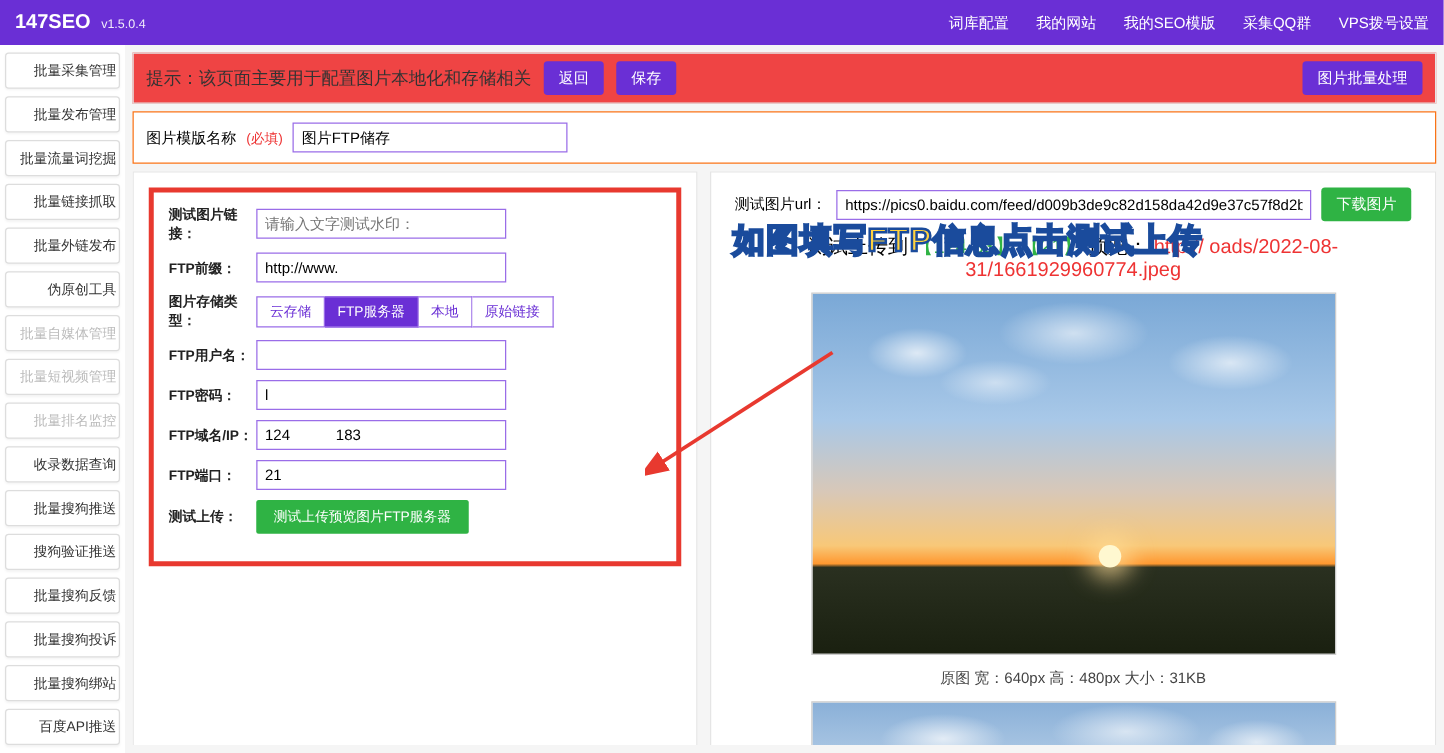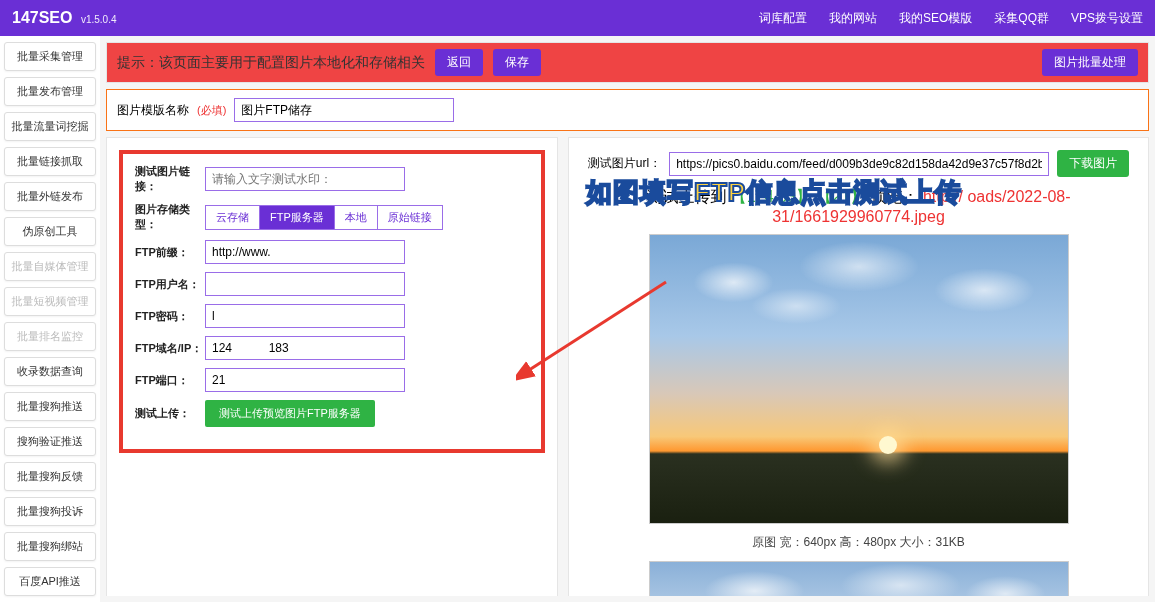--- a/index.html
+++ b/index.html
@@ -4,21 +4,21 @@
 <style>
 * { box-sizing: border-box; margin: 0; padding: 0; }
 body { font-family: "Microsoft YaHei", Arial, sans-serif; font-size: 12px; background: #f5f5f5; width: 1155px; height: 602px; overflow: hidden; position: relative; }
 .topbar { background: #6a2fd5; color: #fff; height: 36px; display: flex; align-items: center; padding: 0 12px; justify-content: space-between; }
 .brand { font-size: 16px; font-weight: bold; }
 .brand small { font-size: 10px; font-weight: normal; margin-left: 4px; opacity: 0.9; }
 .topnav { display: flex; gap: 22px; font-size: 12px; }
 .topnav span { cursor: pointer; }
 .layout { display: flex; height: calc(100% - 36px); }
 .sidebar { width: 100px; background: #fff; padding: 6px 4px; overflow-y: auto; }
-.sidebar button { width: 100%; background: #fff; border: 1px solid #ddd; border-radius: 3px; padding: 6px 2px; font-size: 11px; margin-bottom: 6px; cursor: pointer; color: #333; box-shadow: 0 1px 2px rgba(0,0,0,0.05); }
+.sidebar button { width: 100%; background: #fff; border: 1px solid #ddd; border-radius: 3px; padding: 6px 2px; font-size: 11px; margin-bottom: 6px; cursor: pointer; color: #333; box-shadow: 0 1px 2px rgba(0,0,0,0.05); text-align: right; }
 .sidebar button.dim { color: #bbb; }
 .main { flex: 1; padding: 6px; display: flex; flex-direction: column; gap: 6px; overflow: hidden; }
 .tipbar { background: #ef4444; border: 1px solid #e5e5e5; padding: 6px 10px; display: flex; align-items: center; gap: 10px; }
 .tipbar-text { font-size: 14px; color: #333; }
 .btn { border: none; border-radius: 3px; padding: 5px 12px; font-size: 12px; cursor: pointer; color: #fff; }
 .btn-purple { background: #6a2fd5; }
 .btn-green { background: #2fb344; }
 .spacer { flex: 1; }
 .namebar { background: #fff; border: 1px solid #f97316; padding: 8px 10px; display: flex; align-items: center; gap: 8px; }
 .req { color: #e33; font-size: 11px; }
@@ -97,31 +97,31 @@
       </svg>
 
       <div class="panels">
         <div class="panel panel-left">
           <div class="redbox">
             <div class="frow">
               <label>测试图片链接：</label>
               <input type="text" placeholder="请输入文字测试水印：" style="">
             </div>
             <div class="frow">
+              <label>FTP前缀：</label>
+              <input type="text" value="http://www." style="">
+            </div>
+            <div class="frow">
               <label>图片存储类型：</label>
               <div class="seg" id="seg">
                   <button>云存储</button>
                   <button class="active">FTP服务器</button>
                   <button>本地</button>
                   <button>原始链接</button>
                 </div>
-            </div>
-            <div class="frow">
-              <label>FTP前缀：</label>
-              <input type="text" value="http://www." style="">
             </div>
             <div class="frow">
               <label>FTP用户名：</label>
               <input type="text" value="" style="">
             </div>
             <div class="frow">
               <label>FTP密码：</label>
               <input type="text" value="l" style="">
             </div>
             <div class="frow">

